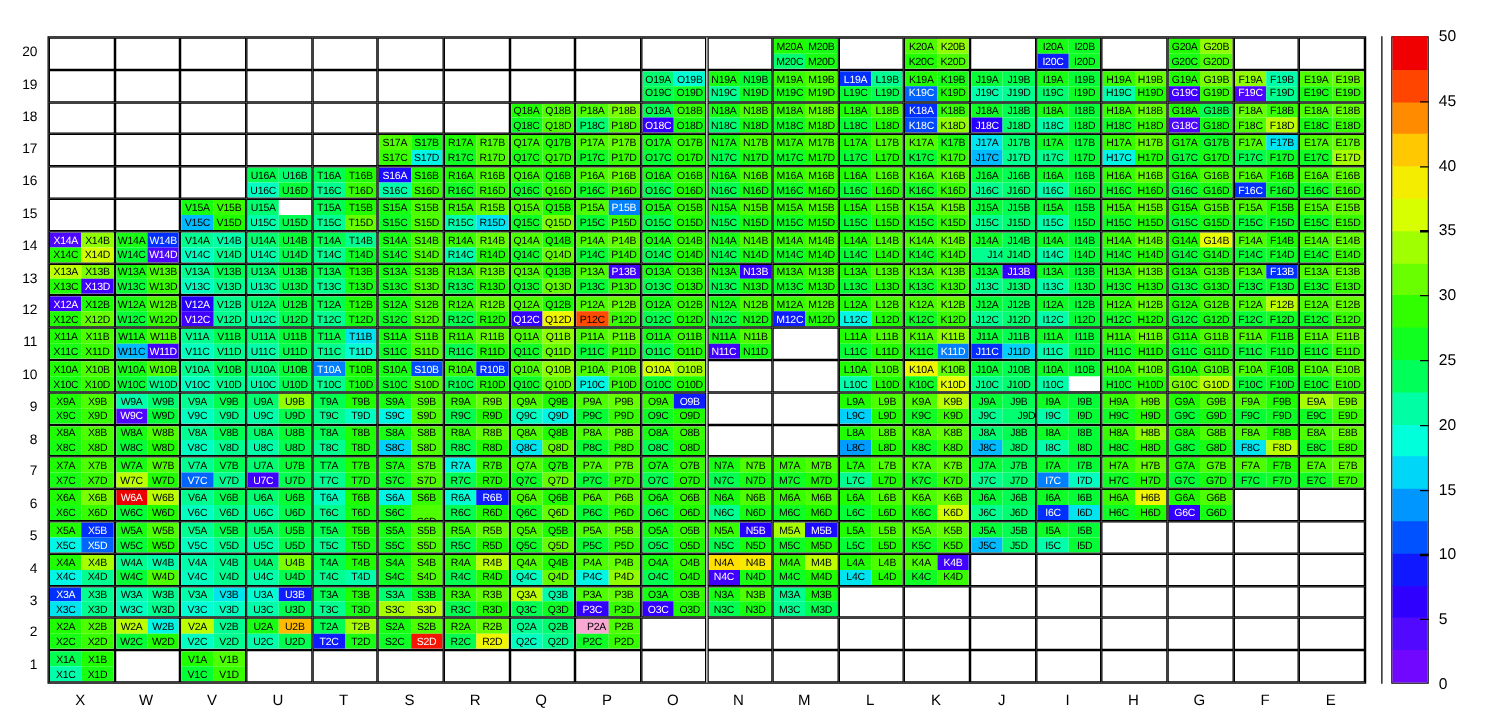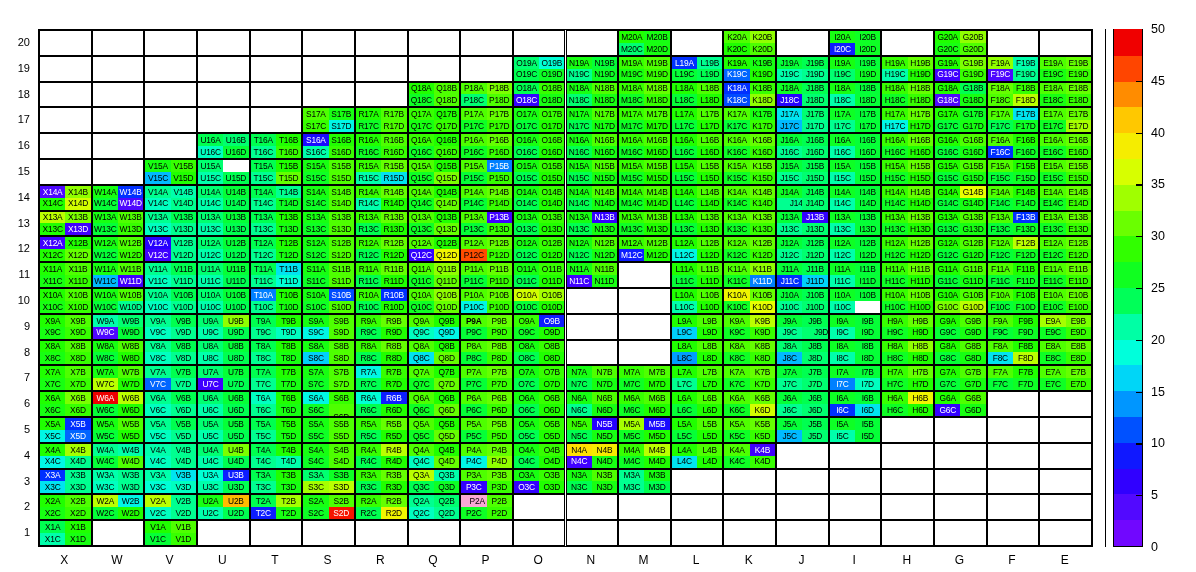--- a/index.html
+++ b/index.html
@@ -869,21 +869,21 @@
         <div class="sub" title="P11C: 25 kHz" style="left: 0px; top: 11.9px; width: 25.325px; height: 11.9px; background: rgb(5, 255, 55); color: rgb(0, 0, 0);">P11C</div>
         <div class="sub" title="P11D: 29 kHz" style="left: 25.325px; top: 11.9px; width: 25.325px; height: 11.9px; background: rgb(55, 255, 0); color: rgb(0, 0, 0);">P11D</div>
       </div>
       <div class="cell" style="left: 421.2px; top: 258px; width: 52.65px; height: 25.8px;">
         <div class="sub" title="P10A: 30 kHz" style="left: 0px; top: 0px; width: 25.325px; height: 11.9px; background: rgb(78, 255, 0); color: rgb(0, 0, 0);">P10A</div>
         <div class="sub" title="P10B: 31 kHz" style="left: 25.325px; top: 0px; width: 25.325px; height: 11.9px; background: rgb(101, 255, 0); color: rgb(0, 0, 0);">P10B</div>
         <div class="sub" title="P10C: 18 kHz" style="left: 0px; top: 11.9px; width: 25.325px; height: 11.9px; background: rgb(0, 246, 229); color: rgb(0, 0, 0);">P10C</div>
         <div class="sub" title="P10D: 29 kHz" style="left: 25.325px; top: 11.9px; width: 25.325px; height: 11.9px; background: rgb(55, 255, 0); color: rgb(0, 0, 0);">P10D</div>
       </div>
       <div class="cell" style="left: 421.2px; top: 283.8px; width: 52.65px; height: 25.8px;">
-        <div class="sub" title="P9A: 30 kHz" style="left: 0px; top: 0px; width: 25.325px; height: 11.9px; background: rgb(78, 255, 0); color: rgb(0, 0, 0); font-weight: bold;">P9A</div>
+        <div class="sub" title="P9A: 30 kHz" style="left: 0px; top: 0px; width: 25.325px; height: 11.9px; background: rgb(78, 255, 0); color: rgb(0, 0, 0);">P9A</div>
         <div class="sub" title="P9B: 31 kHz" style="left: 25.325px; top: 0px; width: 25.325px; height: 11.9px; background: rgb(101, 255, 0); color: rgb(0, 0, 0);">P9B</div>
         <div class="sub" title="P9C: 25 kHz" style="left: 0px; top: 11.9px; width: 25.325px; height: 11.9px; background: rgb(5, 255, 55); color: rgb(0, 0, 0);">P9C</div>
         <div class="sub" title="P9D: 29 kHz" style="left: 25.325px; top: 11.9px; width: 25.325px; height: 11.9px; background: rgb(55, 255, 0); color: rgb(0, 0, 0);">P9D</div>
       </div>
       <div class="cell" style="left: 421.2px; top: 309.6px; width: 52.65px; height: 25.8px;">
         <div class="sub" title="P8A: 30 kHz" style="left: 0px; top: 0px; width: 25.325px; height: 11.9px; background: rgb(78, 255, 0); color: rgb(0, 0, 0);">P8A</div>
         <div class="sub" title="P8B: 31 kHz" style="left: 25.325px; top: 0px; width: 25.325px; height: 11.9px; background: rgb(101, 255, 0); color: rgb(0, 0, 0);">P8B</div>
         <div class="sub" title="P8C: 25 kHz" style="left: 0px; top: 11.9px; width: 25.325px; height: 11.9px; background: rgb(5, 255, 55); color: rgb(0, 0, 0);">P8C</div>
         <div class="sub" title="P8D: 29 kHz" style="left: 25.325px; top: 11.9px; width: 25.325px; height: 11.9px; background: rgb(55, 255, 0); color: rgb(0, 0, 0);">P8D</div>
       </div>

